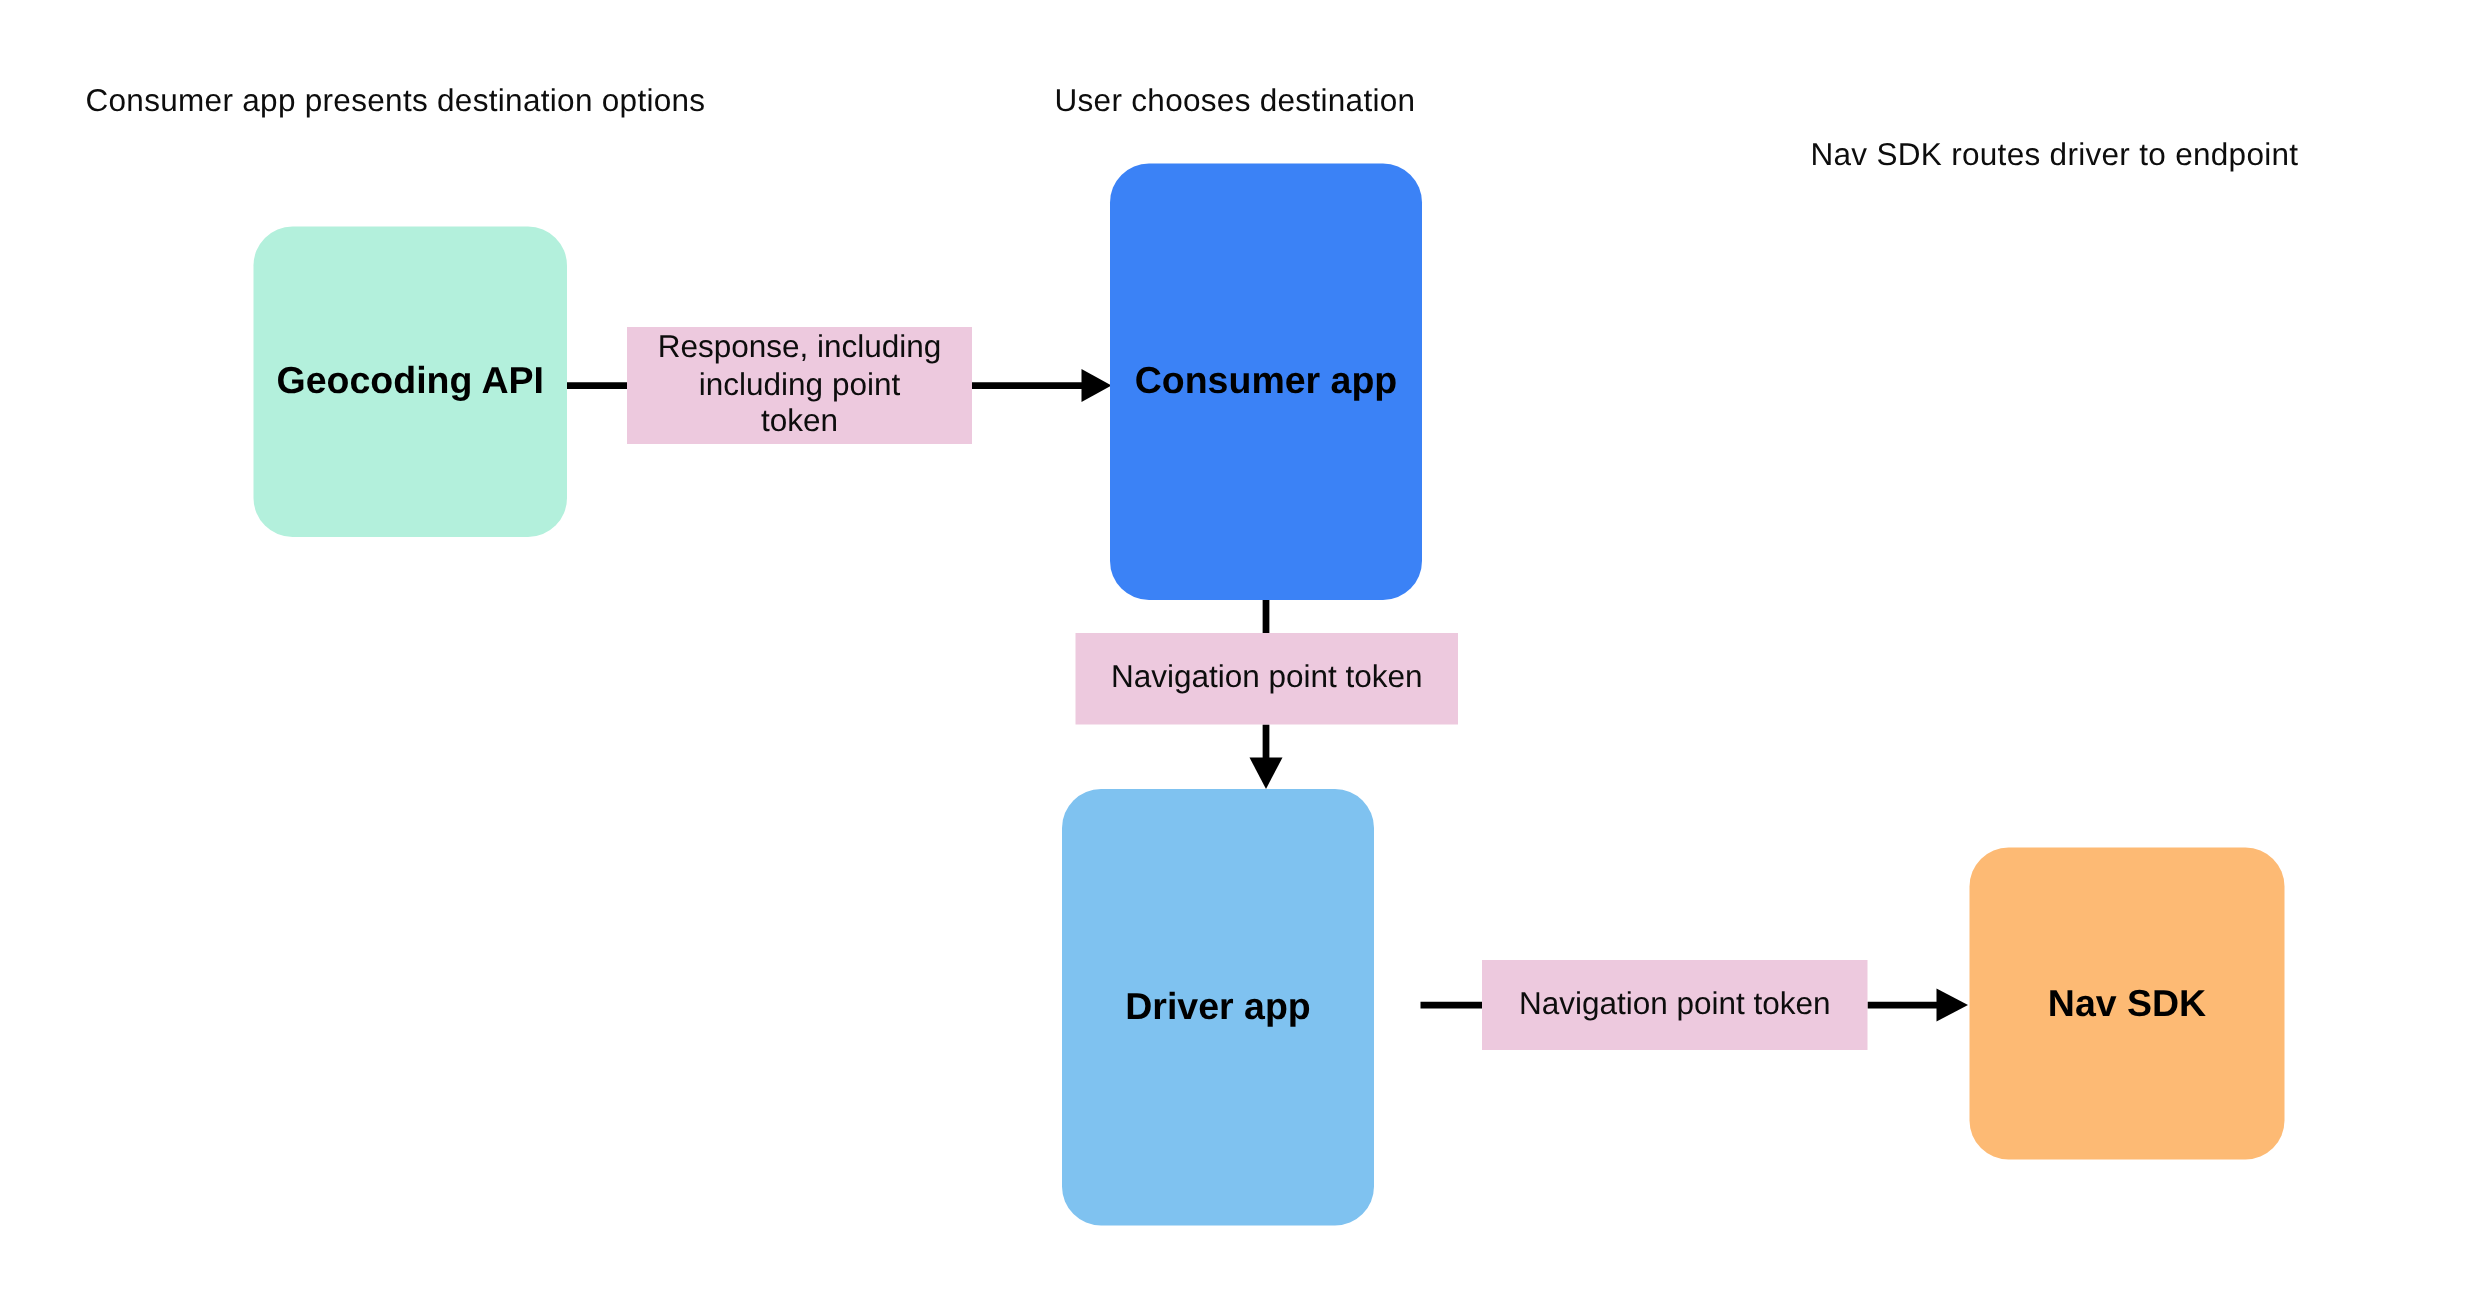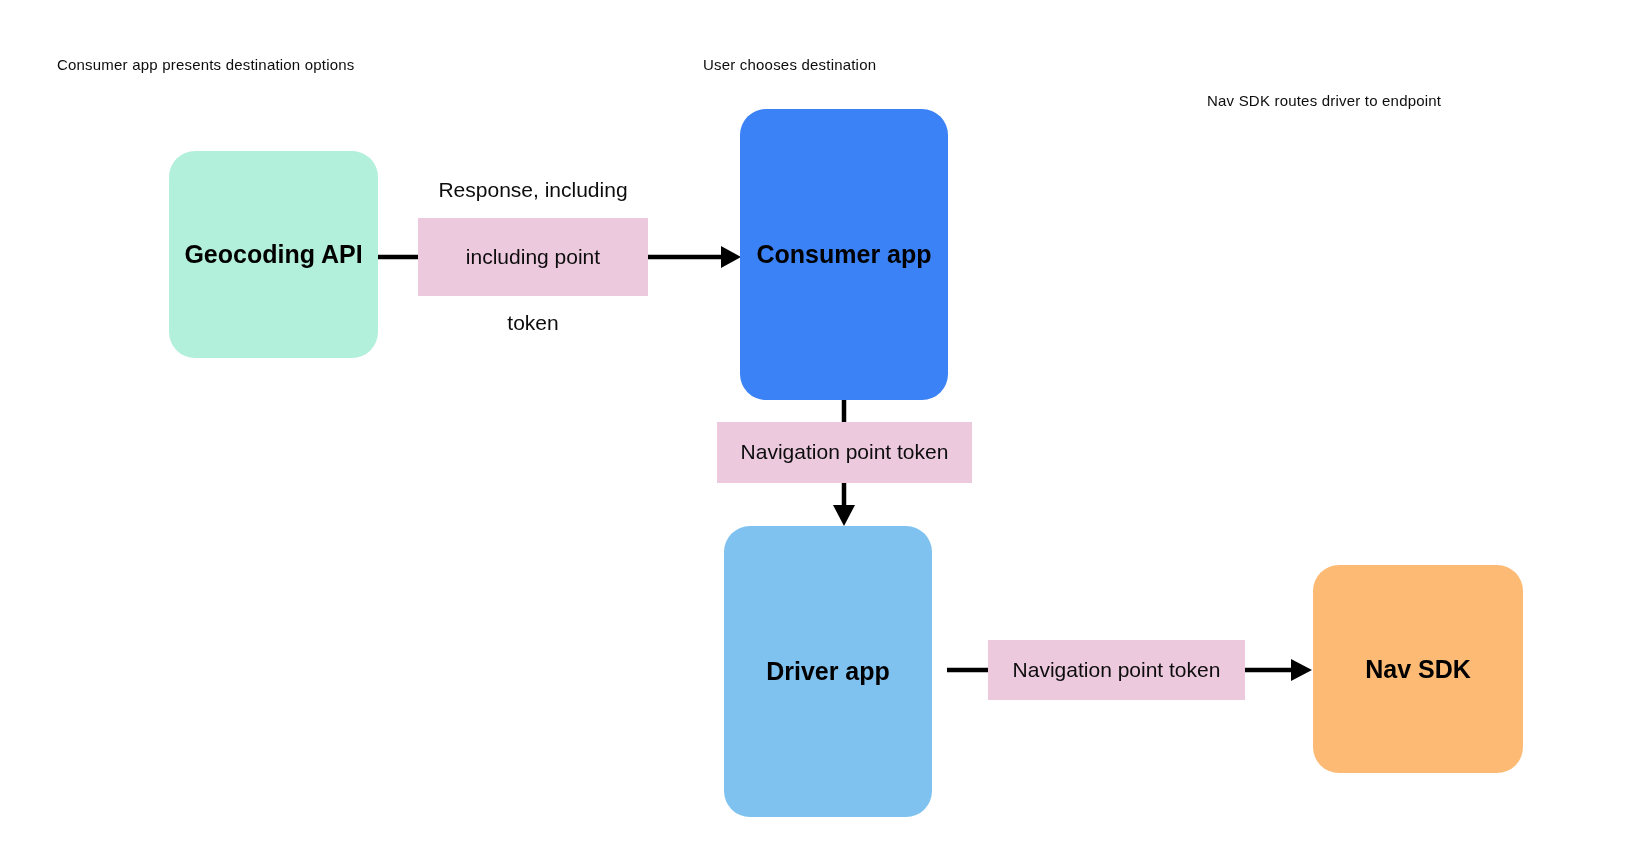--- a/index.html
+++ b/index.html
@@ -10,21 +10,21 @@
   }
   .canvas {
     position: relative;
     width: 1646px;
     height: 868px;
     background: #ffffff;
     overflow: hidden;
   }
   .caption {
     position: absolute;
-    font-size: 15px;
+    font-size: 21px;
     color: #0d0d0d;
     white-space: nowrap;
     letter-spacing: 0.2px;
   }
   .node {
     position: absolute;
     border-radius: 26px;
     display: flex;
     align-items: center;
     justify-content: center;
@@ -89,29 +89,29 @@
   <div class="caption" style="left:1207px; top:56px;margin-top:36px;">Nav SDK routes driver to endpoint</div>
 
   <div class="node" style="left: 169px; top: 151px; width: 209px; height: 207px; background-color: rgb(179, 240, 220);">
     <span>Geocoding API</span>
   </div>
 
   <div class="node" style="left: 740px; top: 109px; width: 208px; height: 291px; background-color: #3b82f6;">
     <span>Consumer app</span>
   </div>
 
-  <div class="node" style="left: 724px; top: 526px; width: 208px; height: 291px; background-color: rgb(127, 194, 240); align-items: center;">
+  <div class="node" style="left: 708px; top: 526px; width: 208px; height: 291px; background-color: rgb(127, 194, 240); align-items: center;">
     <span>Driver app</span>
   </div>
 
   <div class="node" style="left: 1313px; top: 565px; width: 210px; height: 208px; background-color: #fdba74;">
     <span>Nav SDK</span>
   </div>
 
-  <div class="edge-label" style="left: 418px; top: 218px; width: 230px; height: 78px; background-color: rgb(237, 201, 222); gap: 42px;">
+  <div class="edge-label" style="left: 418px; top: 218px; width: 230px; height: 78px; background-color: rgb(237, 201, 222);">
     <div>Response, including</div>
     <div>including point</div>
     <div>token</div>
   </div>
 
   <div class="edge-label" style="left: 717px; top: 422px; width: 255px; height: 61px; background-color: rgb(237, 201, 222);">
     <div>Navigation point token</div>
   </div>
 
   <div class="edge-label" style="left: 988px; top: 640px; width: 257px; height: 60px; background-color: rgb(237, 201, 222);">

